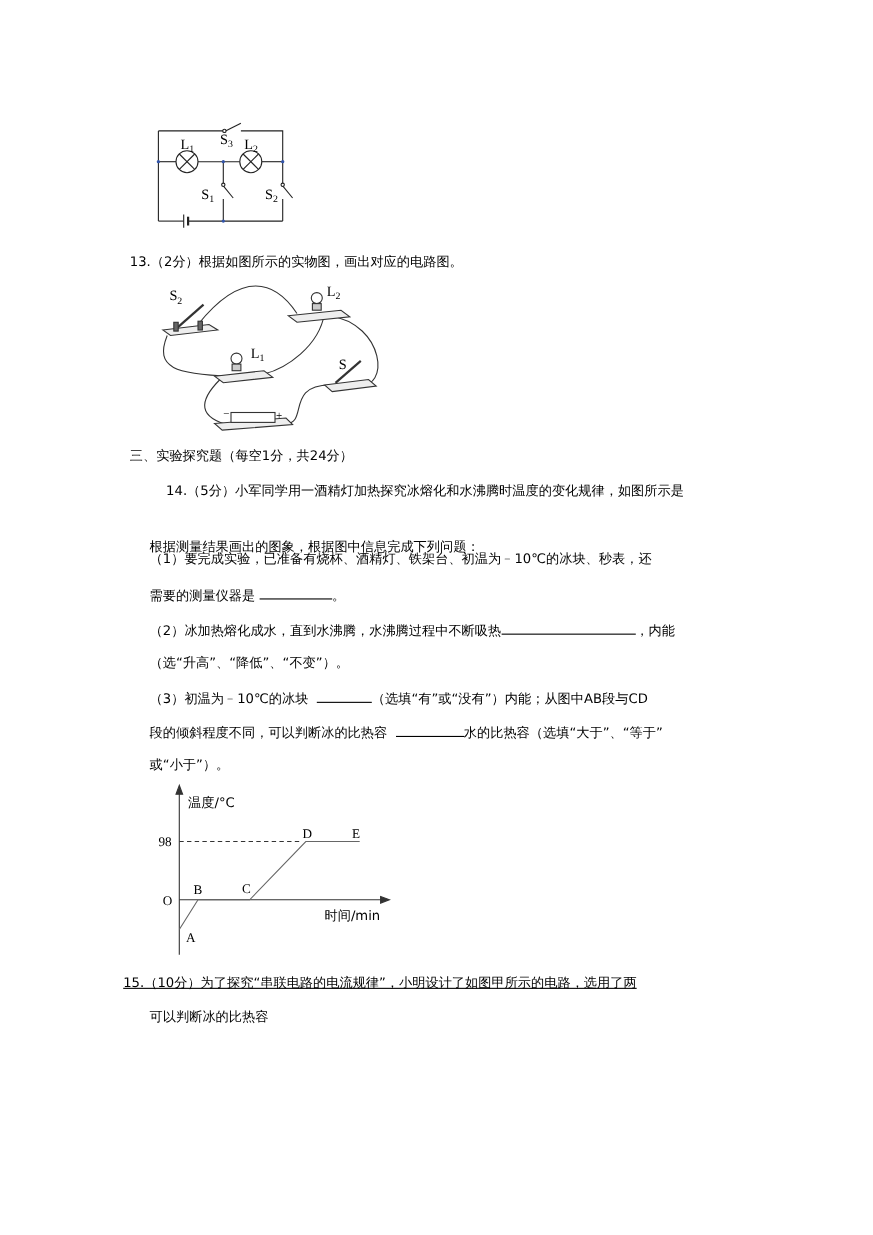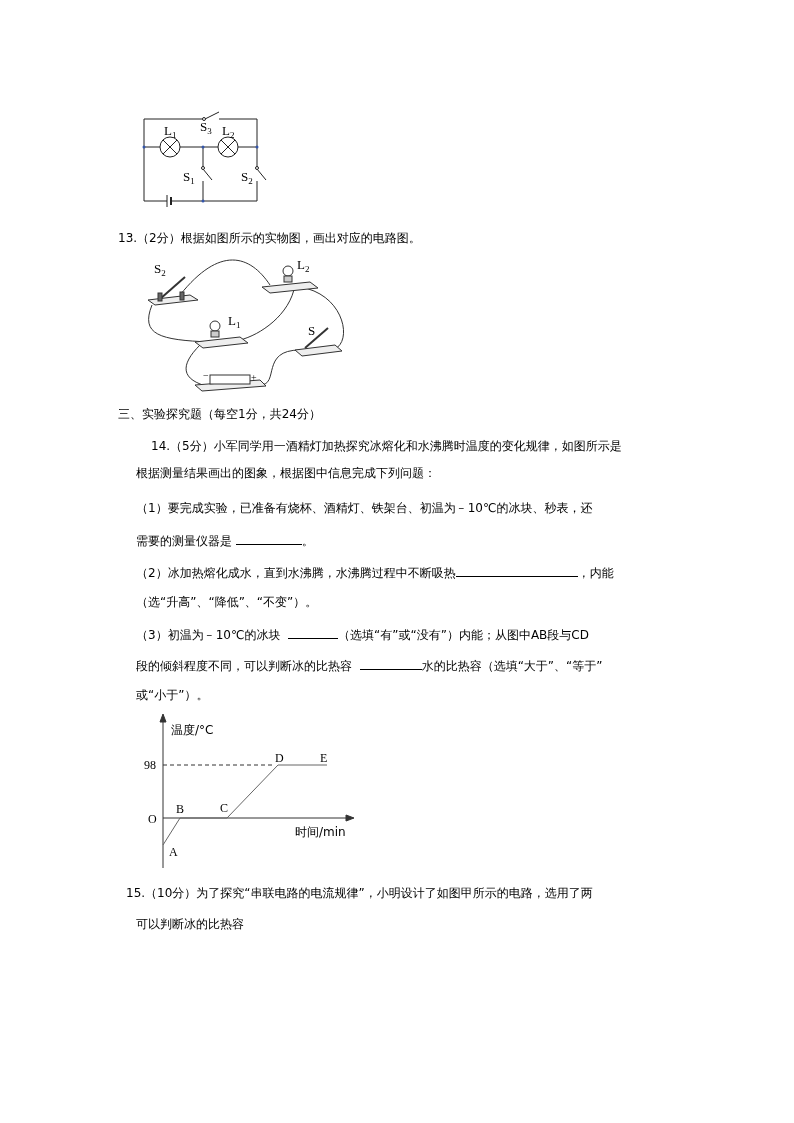--- a/index.html
+++ b/index.html
@@ -99,21 +99,21 @@
     <text x="88" y="70"><tspan>L</tspan><tspan font-size="9" dy="3">1</tspan></text>
     <text x="168" y="80">S</text>
     <text x="63" y="124" font-size="10">−</text>
     <text x="111" y="126" font-size="10">+</text>
   </g>
 </svg>
 
 <div class="line" style="left:118px;top:405px;">三、实验探究题（每空1分，共24分）</div>
 
 <div class="line" style="left:118px;top:437px;margin-left:33px;">14.（5分）小军同学用一酒精灯加热探究冰熔化和水沸腾时温度的变化规律，如图所示是</div>
-<div class="line" style="left:136px;top:464px;">根据测量结果画出的图象，根据图中信息完成下列问题：</div>
+<div class="line" style="left:136px;top:488px;">根据测量结果画出的图象，根据图中信息完成下列问题：</div>
 <div class="line" style="left:136px;top:499px;">（1）要完成实验，已准备有烧杯、酒精灯、铁架台、初温为﹣10℃的冰块、秒表，还</div>
 <div class="line" style="left:136px;top:530px;">
   <span>需要的测量仪器是</span>&nbsp;<span class="blank" style="width:66px;"></span><span>。</span>
 </div>
 <div class="line" style="left:136px;top:562px;">
   <span>（2）冰加热熔化成水，直到水沸腾，水沸腾过程中不断吸热</span><span class="blank" style="width:122px;"></span><span>，内能</span>
 </div>
 <div class="line" style="left:136px;top:593px;text-align:center;">（选“升高”、“降低”、“不变”）。</div>
 <div class="line" style="left:136px;top:624px;">
   <span>（3）初温为﹣10℃的冰块</span>&nbsp;&nbsp;<span class="blank" style="width:50px;"></span><span>（选填“有”或“没有”）内能；从图中AB段与CD</span>
@@ -138,14 +138,14 @@
     <text x="8" y="111" class="fig-label">O</text>
     <text x="155" y="124">时间/min</text>
     <text x="29" y="144" class="fig-label">A</text>
     <text x="36" y="101" class="fig-label">B</text>
     <text x="80" y="100" class="fig-label">C</text>
     <text x="135" y="50" class="fig-label">D</text>
     <text x="180" y="50" class="fig-label">E</text>
   </g>
 </svg>
 
-<div class="line" style="left:126px;top:884px;">15.（10分）为了探究“串联电路的电流规律”，小明设计了如图甲所示的电路，选用了两</div>
+<div class="line" style="left:112px;top:884px;text-decoration:underline;">15.（10分）为了探究“串联电路的电流规律”，小明设计了如图甲所示的电路，选用了两</div>
 <div class="line" style="left:136px;top:915px;">可以判断冰的比热容</div>
 
 </body></html>

